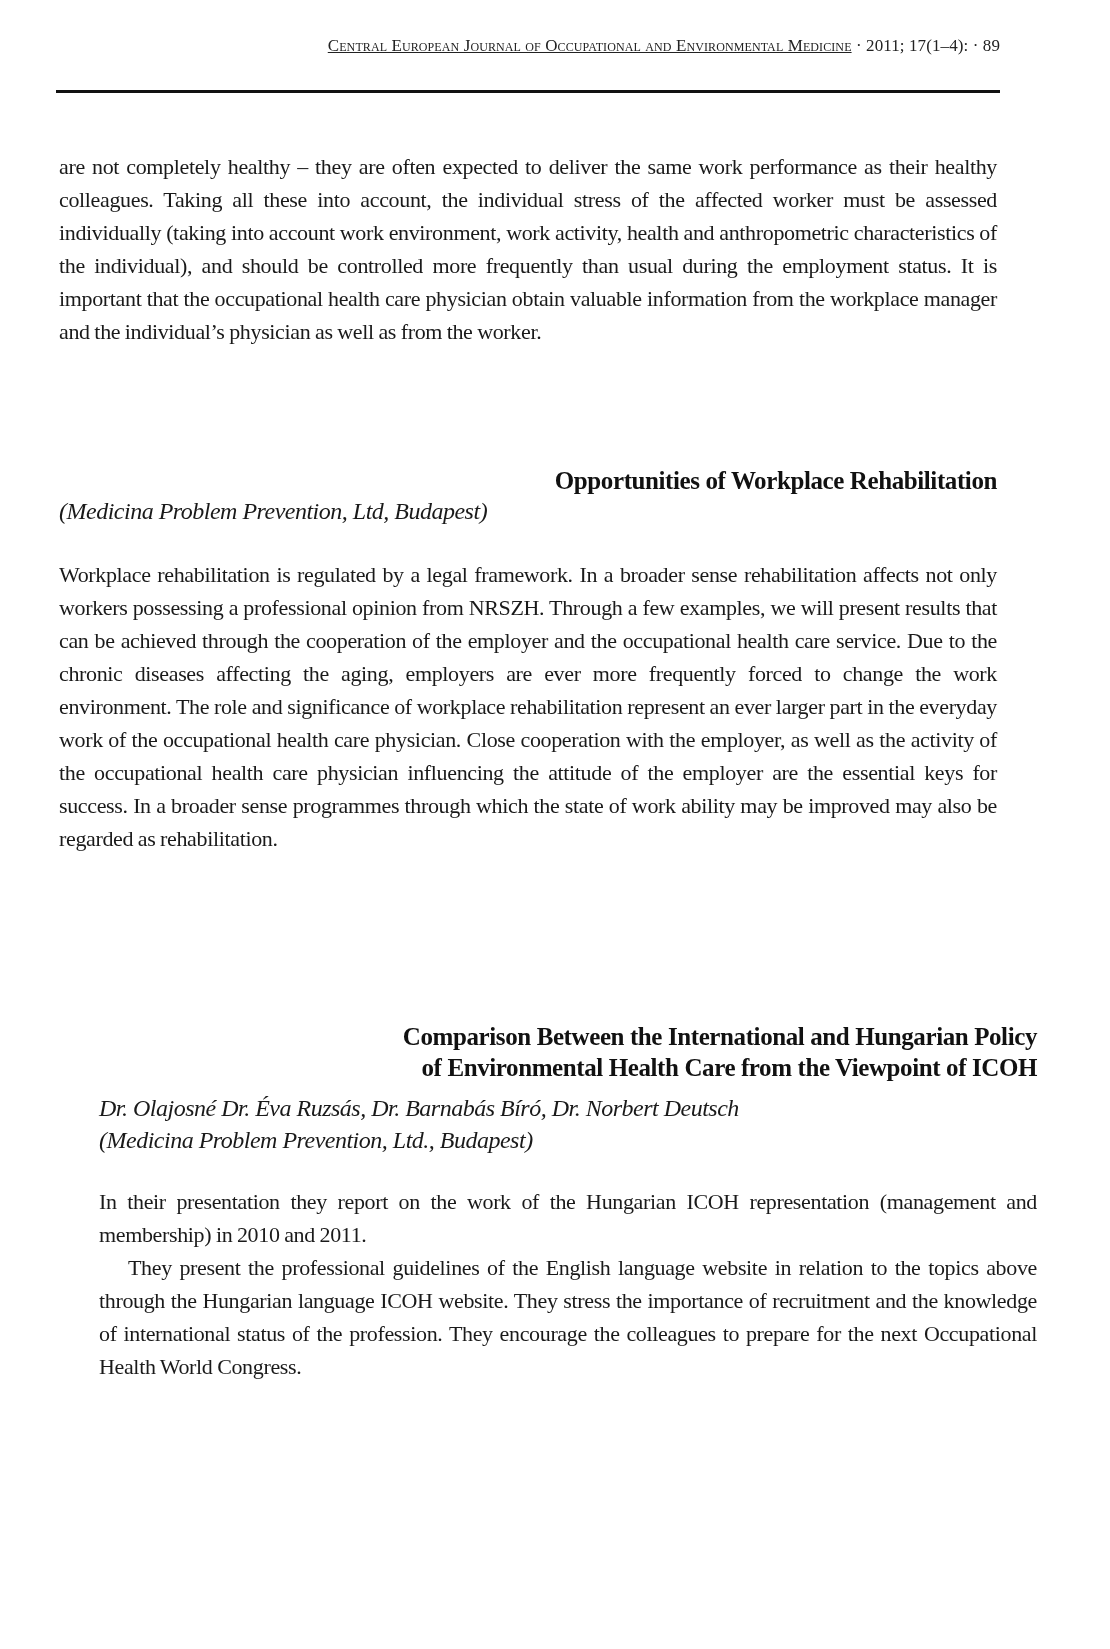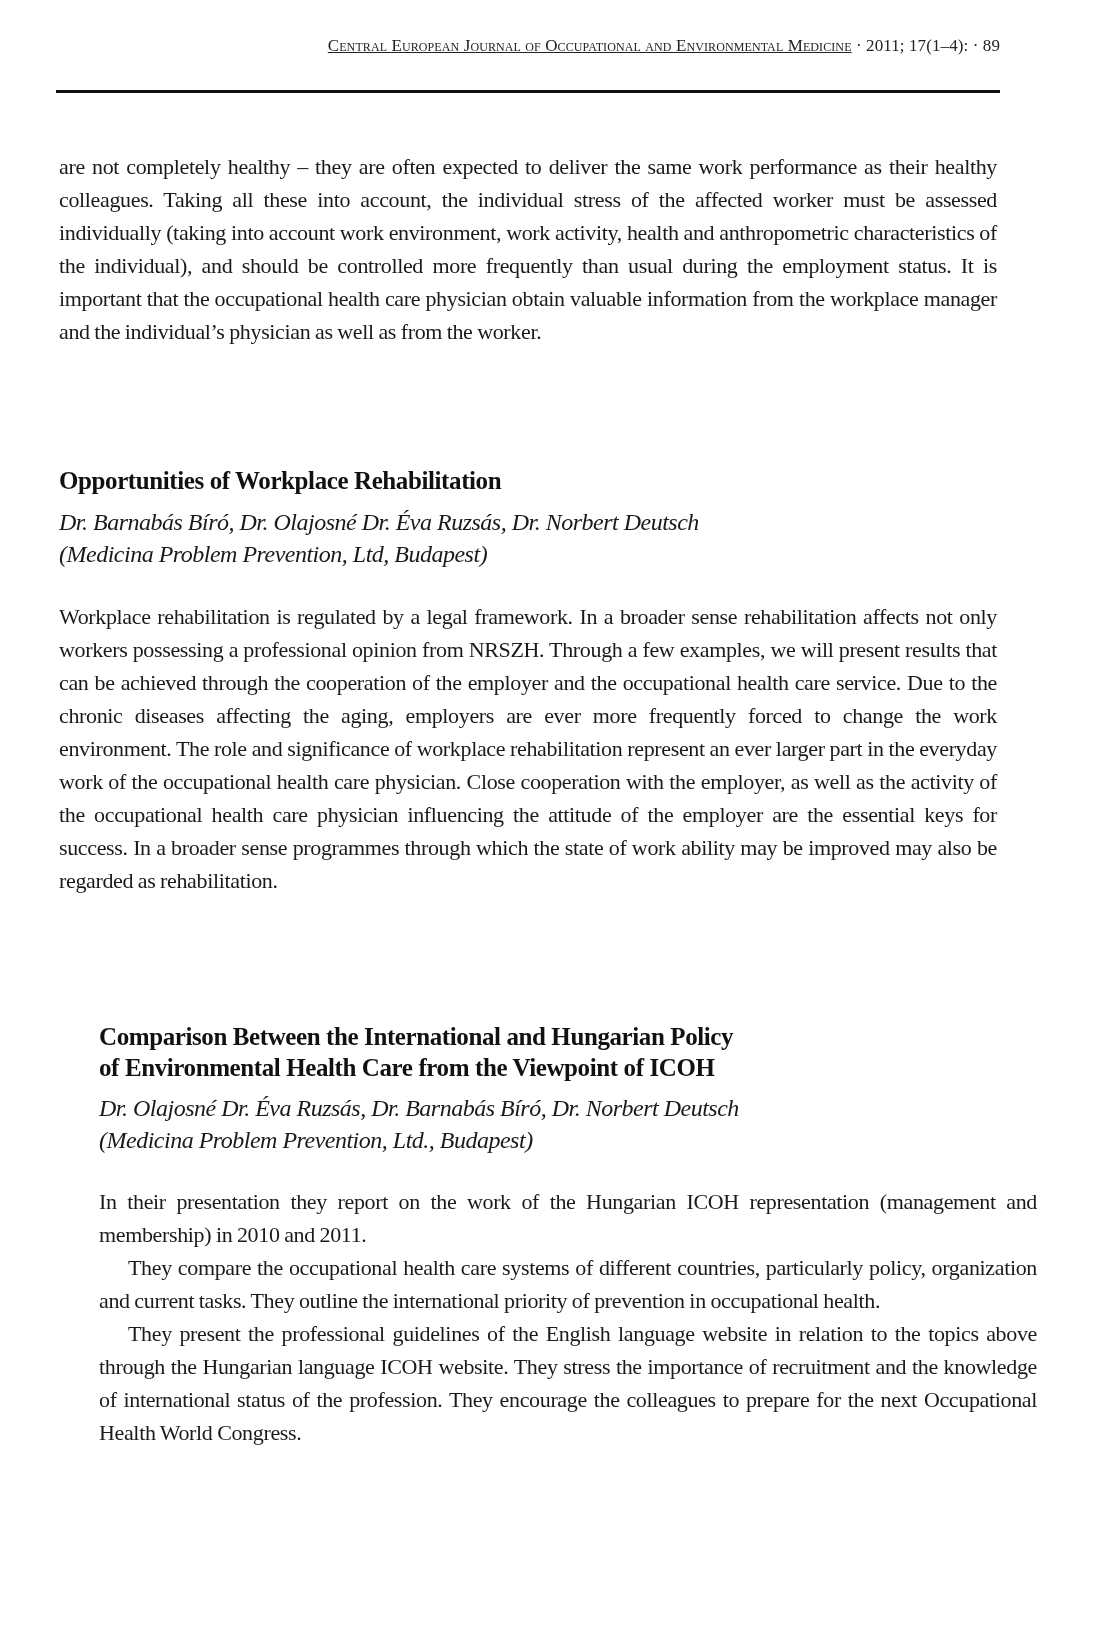--- a/index.html
+++ b/index.html
@@ -17,21 +17,21 @@
     position: absolute; left: 56px; top: 90px; width: 944px; height: 3px; background: #111;
   }
   .content { position: absolute; left: 59px; width: 938px; }
   .body-text {
     font-size: 22px; line-height: 33px; text-align: justify; margin: 0;
     letter-spacing: -0.35px; word-spacing: -0.5px;
   }
   .body-text.indent { text-indent: 29px; }
   .heading {
     font-weight: bold; font-size: 25px; line-height: 31px; margin: 0;
-    letter-spacing: -0.4px; color: #111;
+    letter-spacing: -0.4px; color: #111; text-align: right;
   }
   .byline {
     font-style: italic; font-size: 24px; line-height: 31.5px; margin: 0;
     letter-spacing: -0.5px;
   }
 </style>
 </head>
 <body>
 
 <div class="header">
@@ -39,26 +39,24 @@
   <span>· 2011; 17(1–4): · 89</span>
 </div>
 <div class="header-rule"></div>
 
 <div class="content" style="top:150px;">
   <p class="body-text">are not completely healthy – they are often expected to deliver the same work performance as their healthy colleagues. Taking all these into account, the individual stress of the affected worker must be assessed individually (taking into account work environment, work activity, health and anthropometric characteristics of the individual), and should be controlled more frequently than usual during the employment status. It is important that the occupational health care physician obtain valuable information from the workplace manager and the individual’s physician as well as from the worker.</p>
 </div>
 
 <div class="content" style="top:465px;">
   <h2 class="heading">Opportunities of Workplace Rehabilitation</h2>
-  <p class="byline" style="margin-top:11px;">Dr. Barnabás Bíró, Dr. Olajosné Dr. Éva Ruzsás, Dr. Norbert Deutsch</p>
   <p class="byline">(Medicina Problem Prevention, Ltd, Budapest)</p>
   <p class="body-text" style="margin-top:30px;">Workplace rehabilitation is regulated by a legal framework. In a broader sense rehabilitation affects not only workers possessing a professional opinion from NRSZH. Through a few examples, we will present results that can be achieved through the cooperation of the employer and the occupational health care service. Due to the chronic diseases affecting the aging, employers are ever more frequently forced to change the work environment. The role and significance of workplace rehabilitation represent an ever larger part in the everyday work of the occupational health care physician. Close cooperation with the employer, as well as the activity of the occupational health care physician influencing the attitude of the employer are the essential keys for success. In a broader sense programmes through which the state of work ability may be improved may also be regarded as rehabilitation.</p>
 </div>
 
 <div class="content" style="top:1021px;margin-left:40px;">
   <h2 class="heading">Comparison Between the International and Hungarian Policy</h2>
   <h2 class="heading">of Environmental Health Care from the Viewpoint of ICOH</h2>
   <p class="byline" style="margin-top:10px;">Dr. Olajosné Dr. Éva Ruzsás, Dr. Barnabás Bíró, Dr. Norbert Deutsch</p>
   <p class="byline">(Medicina Problem Prevention, Ltd., Budapest)</p>
   <p class="body-text" style="margin-top:29px;">In their presentation they report on the work of the Hungarian ICOH representation (management and membership) in 2010 and 2011.</p>
-  <p class="body-text indent">They compare the occupational health care systems of different countries, particularly policy, organization and current tasks. They outline the international priority of prevention in occupational health.</p>
   <p class="body-text indent">They present the professional guidelines of the English language website in relation to the topics above through the Hungarian language ICOH website. They stress the importance of recruitment and the knowledge of international status of the profession. They encourage the colleagues to prepare for the next Occupational Health World Congress.</p>
 </div>
 
 </body></html>

